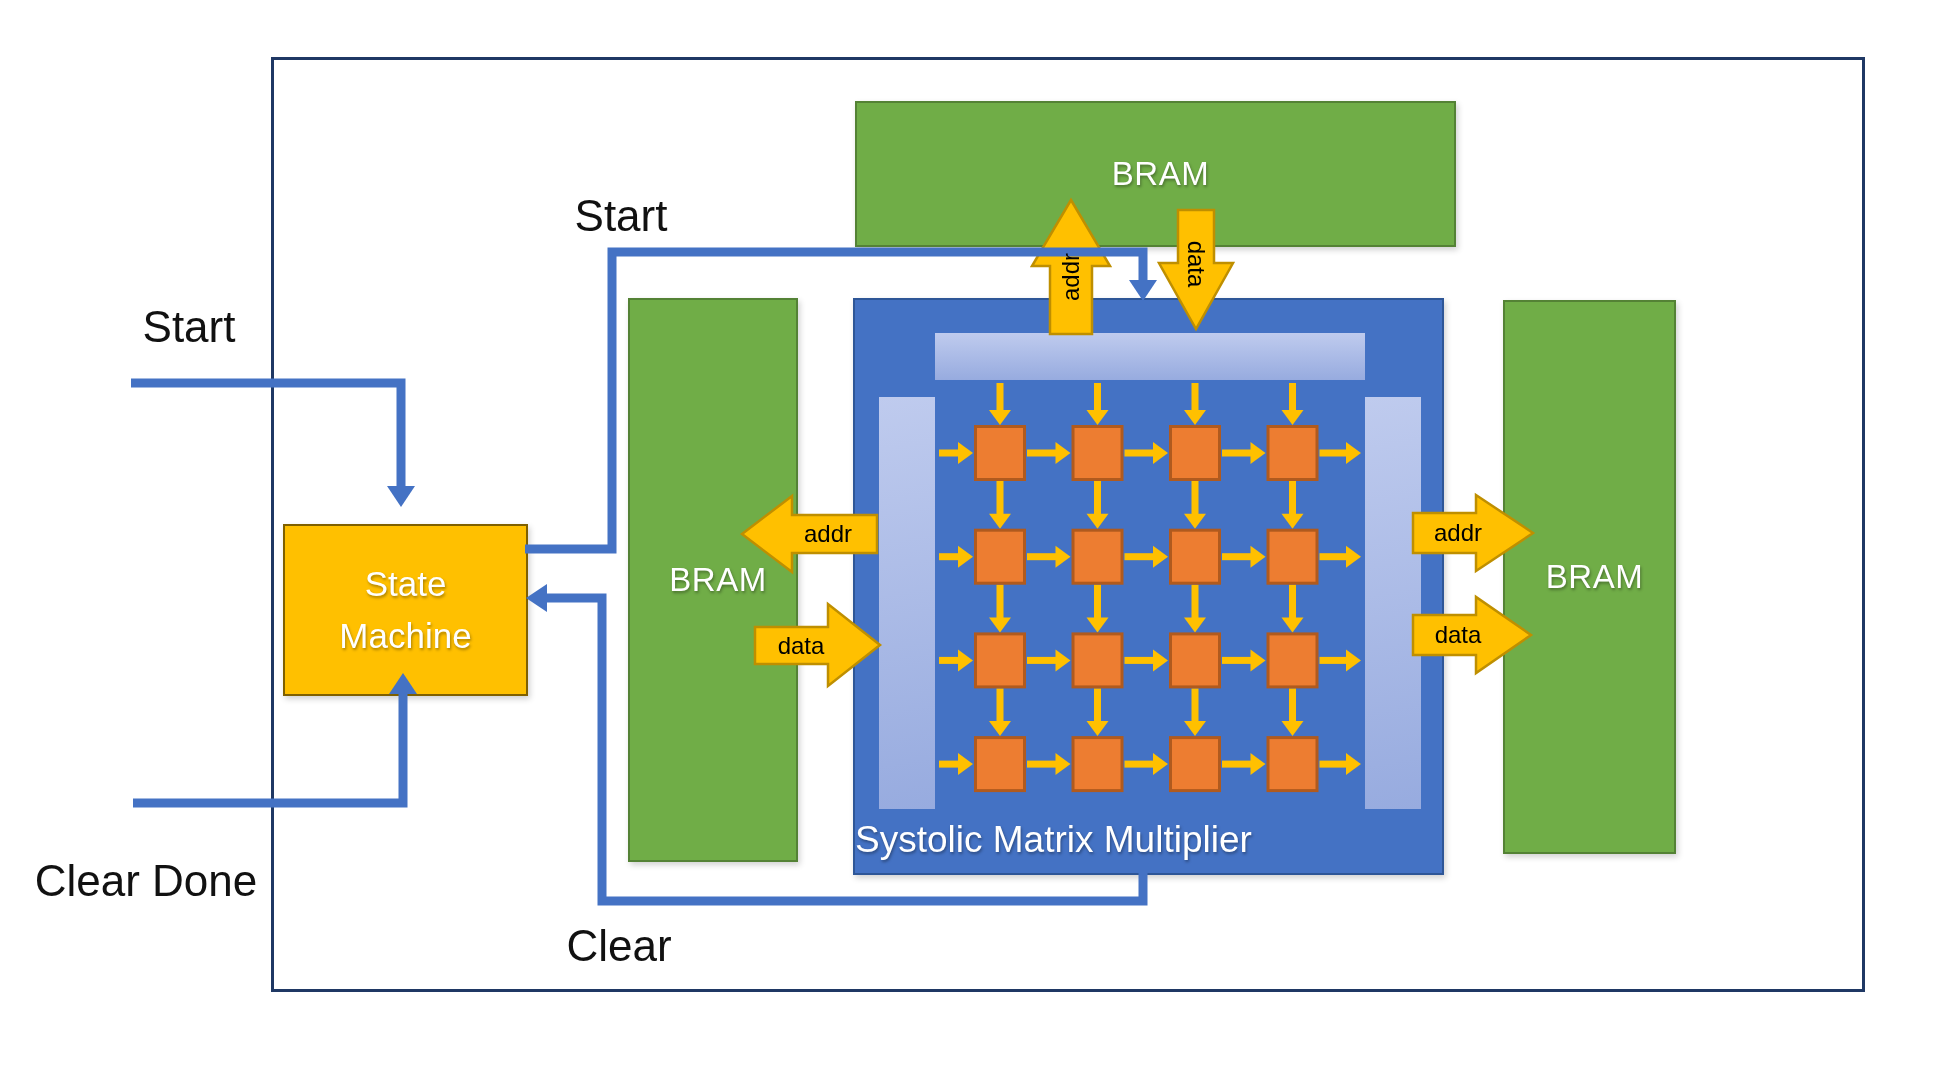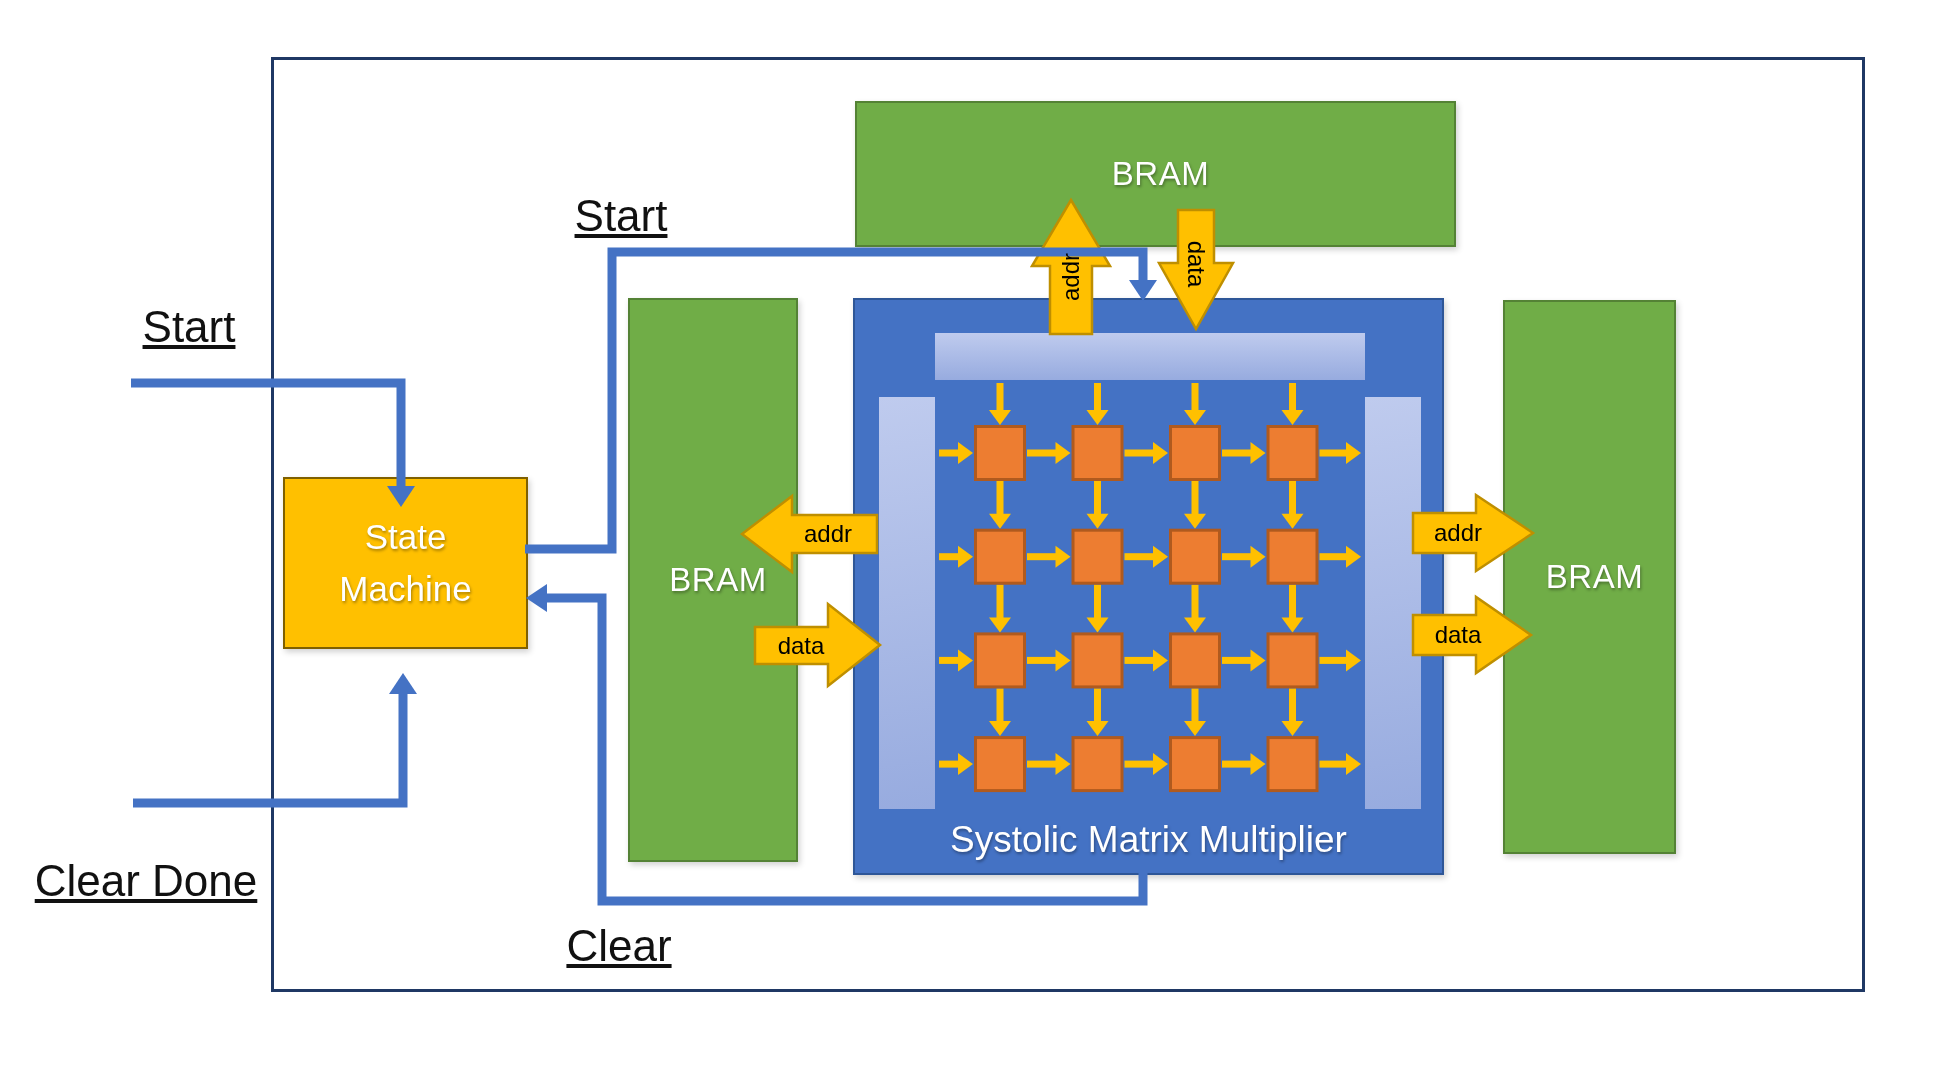--- a/index.html
+++ b/index.html
@@ -21,44 +21,44 @@
   .outer-frame{left:271px;top:57px;width:1588px;height:929px;border:3px solid var(--outer-border);background:transparent;}
 
   .block{display:flex;align-items:center;justify-content:center;
          color:var(--block-text);text-shadow:1px 2px 3px rgba(0,0,0,.35);
          box-shadow:2px 3px 6px rgba(0,0,0,.18);}
   .bram{background:var(--green);border:2px solid var(--green-border);font-size:33px;letter-spacing:.5px;padding-left:10px;}
   .bram-top{left:855px;top:101px;width:587px;height:142px;}
   .bram-left{left:628px;top:298px;width:156px;height:560px;}
   .bram-right{left:1503px;top:300px;width:159px;height:550px;}
 
-  .state-machine{left:283px;top:477px;width:241px;height:168px;
+  .state-machine{left:283px;top:524px;width:241px;height:168px;
     background:var(--sm-fill);border:2.5px solid var(--sm-border);
     flex-direction:column;font-size:35px;line-height:1.5;}
 
   .systolic{left:853px;top:298px;width:587px;height:573px;
     background:var(--blue-box);border:2px solid var(--blue-box-border);
     box-shadow:2px 3px 6px rgba(0,0,0,.18);}
   .io-bar{position:absolute;background:linear-gradient(180deg,var(--light-bar-a),var(--light-bar-b));}
   .io-bar.v{background:linear-gradient(170deg,var(--light-bar-a),var(--light-bar-b));}
   .bar-top{left:80px;top:33px;width:430px;height:47px;}
   .bar-left{left:24px;top:97px;width:56px;height:412px;}
   .bar-right{left:510px;top:97px;width:56px;height:412px;}
   #pe-grid{position:absolute;left:0;top:0;}
-  .systolic-title{position:absolute;left:0;bottom:12px;width:100%;text-align:center;
+  .systolic-title{position:absolute;left:0;bottom:12px;width:100%;
     color:var(--block-text);font-size:37px;text-shadow:1px 2px 3px rgba(0,0,0,.35);}
 
   svg.layer{position:absolute;left:0;top:0;pointer-events:none;}
   .big-arrow{fill:var(--arrow-yellow);stroke:var(--arrow-border);stroke-width:2.5;stroke-linejoin:miter;}
   .wire{fill:none;stroke:var(--wire-blue);stroke-width:9;}
   .wire-head{fill:var(--wire-blue);stroke:none;}
   .pe{fill:var(--pe-orange);stroke:var(--pe-border);stroke-width:3;}
   .fa{fill:var(--arrow-yellow);}
 
-  .outer-label{transform:translate(-50%,-50%);font-size:44px;color:var(--label-color);white-space:nowrap;text-decoration:underline;}
+  .outer-label{transform:translate(-50%,-50%);font-size:44px;color:var(--label-color);white-space:nowrap;}
   .arrow-label{transform:translate(-50%,-50%);font-size:24px;color:#000;white-space:nowrap;}
   .arrow-label.rot-ccw{transform:translate(-50%,-50%) rotate(-90deg);}
   .arrow-label.rot-cw{transform:translate(-50%,-50%) rotate(90deg);}
 </style>
 </head>
 <body>
 
 <div id="canvas">
 
   <div class="abs outer-frame"></div>

